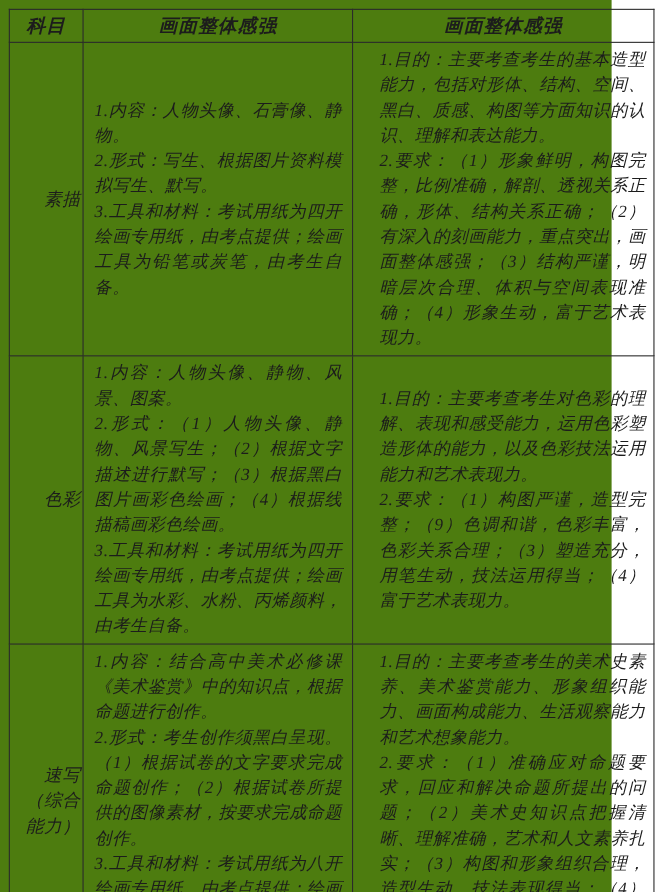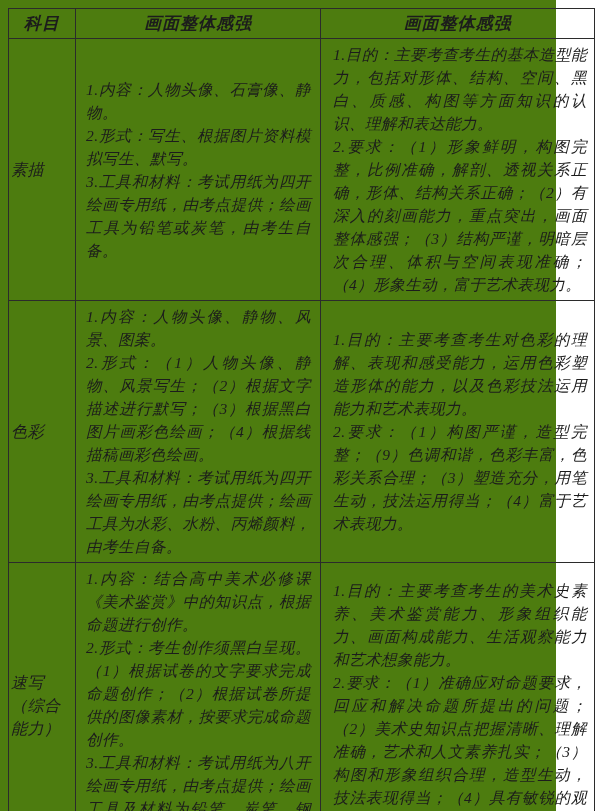--- a/index.html
+++ b/index.html
@@ -42,32 +42,32 @@
   .col-subject  { width: 67px;  }
   .col-content  { width: 245px; }
   .col-purpose  { width: 274px; }
   .exam-table td {
     font-size: 15.5px;
     line-height: 23px;
     white-space: pre-line;
     letter-spacing: 0.5px;
   }
   td.subject-cell {
-    text-align: left;
+    text-align: right;
     padding: 2px 2px;
     font-size: 16px;
   }
   td.content-cell {
     text-align: justify;
     padding: 4px 9px 4px 10px;
     margin-top: 24px;
   }
   td.purpose-cell {
     text-align: justify;
-    padding: 4px 7px 4px 12px;
+    padding: 4px 7px 4px 24px;
     margin-top: 48px;
   }
   tr.row-sketch  { height: 232px; }
   tr.row-color   { height: 257px; }
   tr.row-quick   { height: 277px; }
 </style>
 </head>
 <body>
 
 <div class="page">

